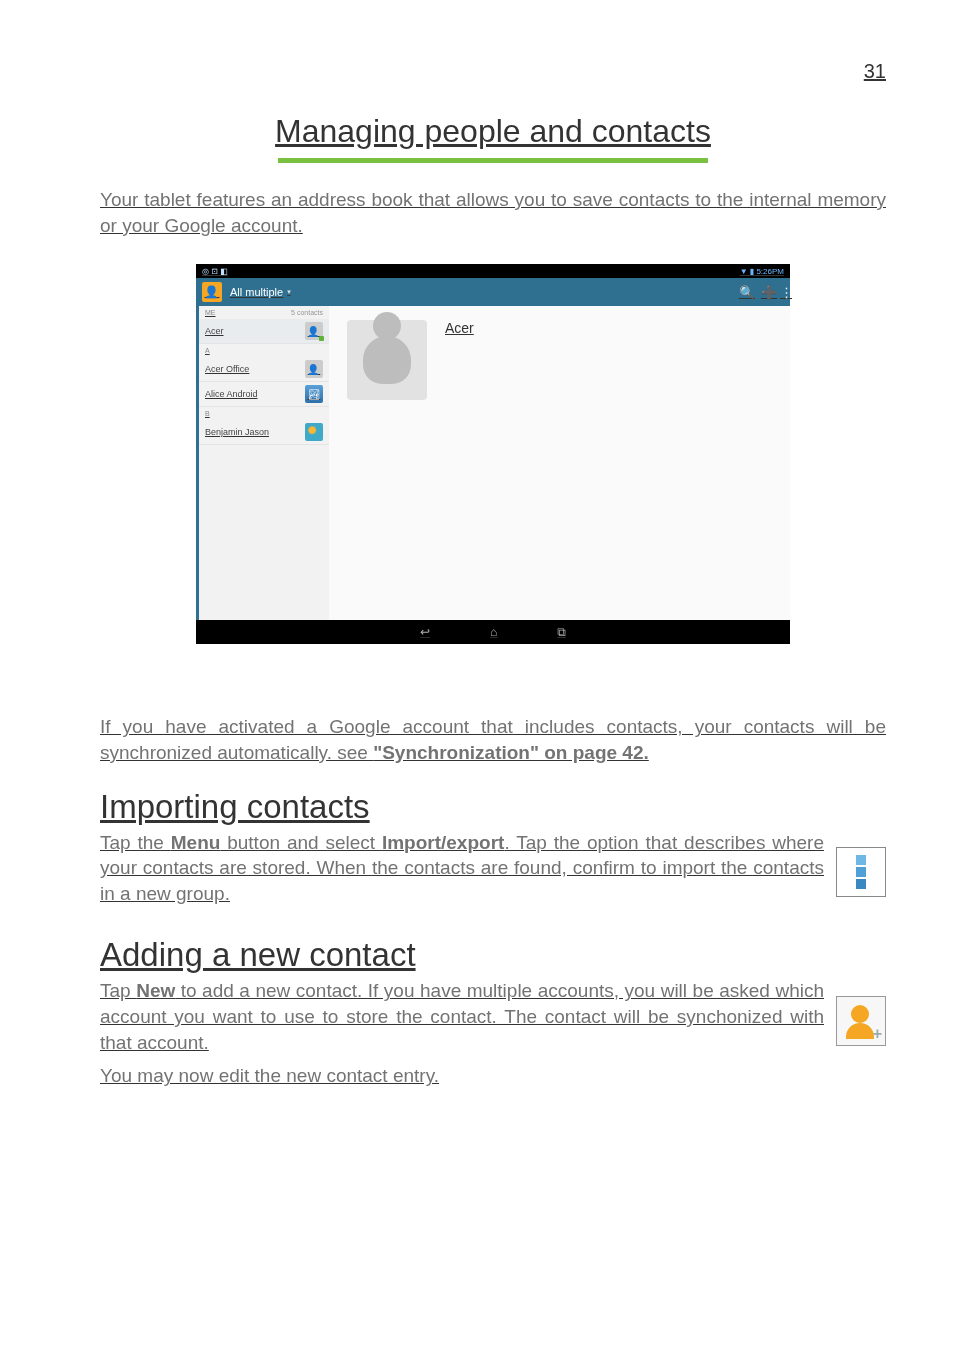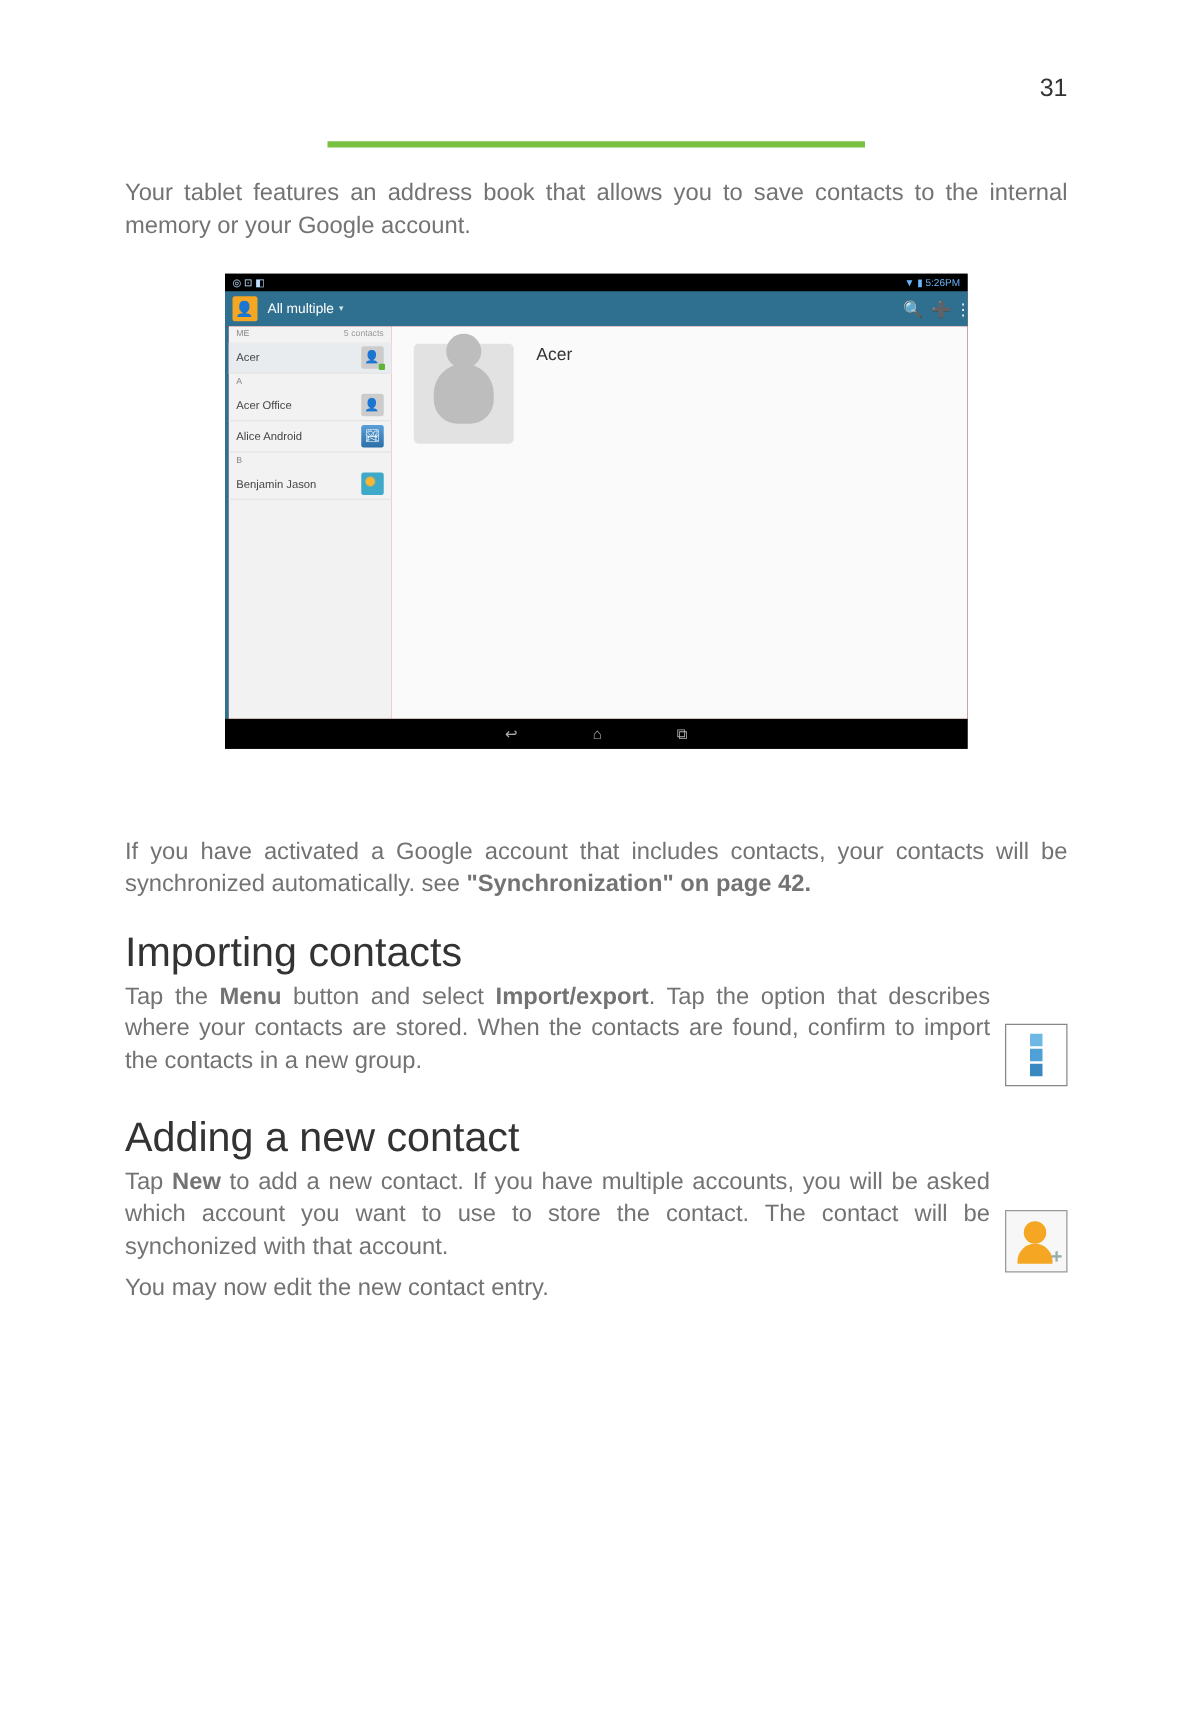--- a/index.html
+++ b/index.html
@@ -1,17 +1,17 @@
 <!DOCTYPE html>
 <html><head>
 <meta charset="utf-8">
 <style>
   * { box-sizing: border-box; margin: 0; padding: 0; }
   html, body { width: 954px; height: 1372px; background: #fff; font-family: Arial, Helvetica, sans-serif; color: #333; }
-  .page { padding: 60px 100px 40px 100px; }
+  .page { padding: 60px 68px 40px 100px; text-decoration: underline; }
   .pagenum { text-align: right; font-size: 20px; color: #333; margin-bottom: 30px; }
   h1.title { text-align: center; font-size: 32px; font-weight: normal; color: #333; margin-bottom: 8px; }
   .underline { width: 430px; height: 5px; background: #7ac142; margin: 0 auto 24px auto; }
   p.body { font-size: 19px; line-height: 1.35; text-align: justify; margin-bottom: 8px; color: #737373; }
   .bold { font-weight: bold; }
   .screenshot-wrap { display: flex; justify-content: center; margin: 26px 0 70px 0; }
   .tablet-shot { width: 594px; height: 380px; background: #000; position: relative; font-size: 10px; color: #ddd; }
   .statusbar { height: 14px; background: #000; display: flex; justify-content: space-between; align-items: center; padding: 0 6px; font-size: 8px; color: #bfe0ff; }
   .statusbar .right { color: #6bb7ff; }
   .topbar { height: 28px; background: #2f6f8f; display: flex; align-items: center; padding-left: 6px; color: #fff; font-size: 11px; }
@@ -33,37 +33,38 @@
   .list .item .av.fish { background: radial-gradient(circle at 40% 40%, #f7b733 20%, #3fa9c9 30%); }
   .detail { flex: 1; background: #fafafa; padding: 14px 18px; display: flex; gap: 18px; align-items:flex-start; }
   .detail .bigav { width: 80px; height: 80px; border-radius: 4px; background: #e2e2e2; display:flex; align-items:center; justify-content:center; }
   .detail .bigav .sil { width: 48px; height: 48px; border-radius: 50% 50% 40% 40%; background:#bdbdbd; position:relative; }
   .detail .bigav .sil::before { content:''; position:absolute; top:-24px; left:10px; width:28px; height:28px; border-radius:50%; background:#bdbdbd; }
   .detail .name { font-size: 14px; color: #333; }
   .navbar { height: 24px; background: #000; display:flex; justify-content:center; gap: 60px; align-items:center; color:#ccc; font-size: 12px; }
   .navbar span { opacity:.85; }
 
   h2.section { font-size: 33px; font-weight: normal; color: #333; margin-top: 22px; margin-bottom: 4px; }
-  .row-with-icon { display: flex; gap: 12px; align-items: flex-end; }
+  .row-with-icon { display: flex; gap: 12px; align-items: center; }
   .row-with-icon .text { flex: 1; }
   .side-icon { width: 50px; height: 50px; border: 1px solid #888; display:flex; align-items:center; justify-content:center; flex-direction: column; gap:2px; flex-shrink:0; }
   .side-icon.menu div { width: 10px; height: 10px; background: #4ea0d6; }
   .side-icon.menu div:nth-child(1){background:#6fb8e6;}
   .side-icon.menu div:nth-child(3){background:#3a88c2;}
   .side-icon.newc { background:#f7f7f7; border:1px solid #999; position:relative; }
   .side-icon.newc .head { width:18px; height:18px; border-radius:50%; background:#f5a623; position:absolute; top:8px; left:14px; }
   .side-icon.newc .body { width:28px; height:16px; border-radius:14px 14px 0 0; background:#f5a623; position:absolute; bottom:6px; left:9px; }
   .side-icon.newc .plus { position:absolute; right:3px; bottom:2px; color:#9aa; font-size:16px; font-weight:bold; }
 </style>
 </head>
 <body>
 
 <div class="page">
   <div class="pagenum">31</div>
 
+  <h1 class="title">Managing people and contacts</h1>
   <div class="underline"></div>
 
   <p class="body">Your tablet features an address book that allows you to save contacts to the internal memory or your Google account.</p>
 
 
 
   <div class="screenshot-wrap">
     <div class="tablet-shot">
       <div class="statusbar">
         <span>◎ ⊡ ◧</span>

